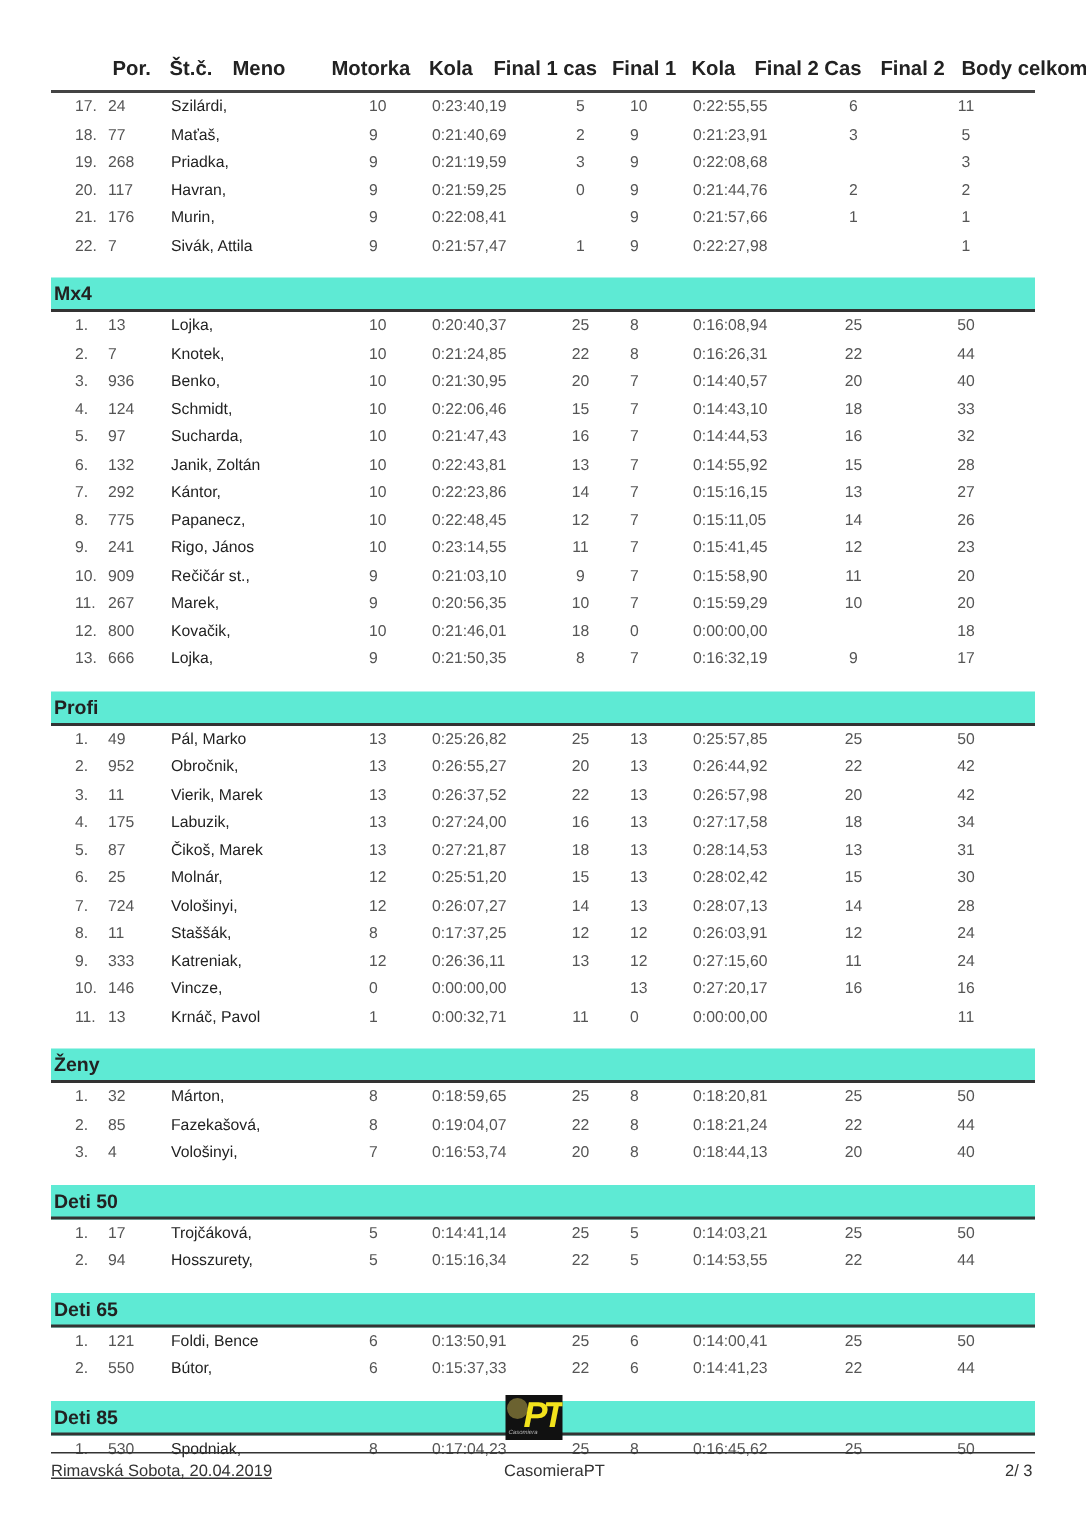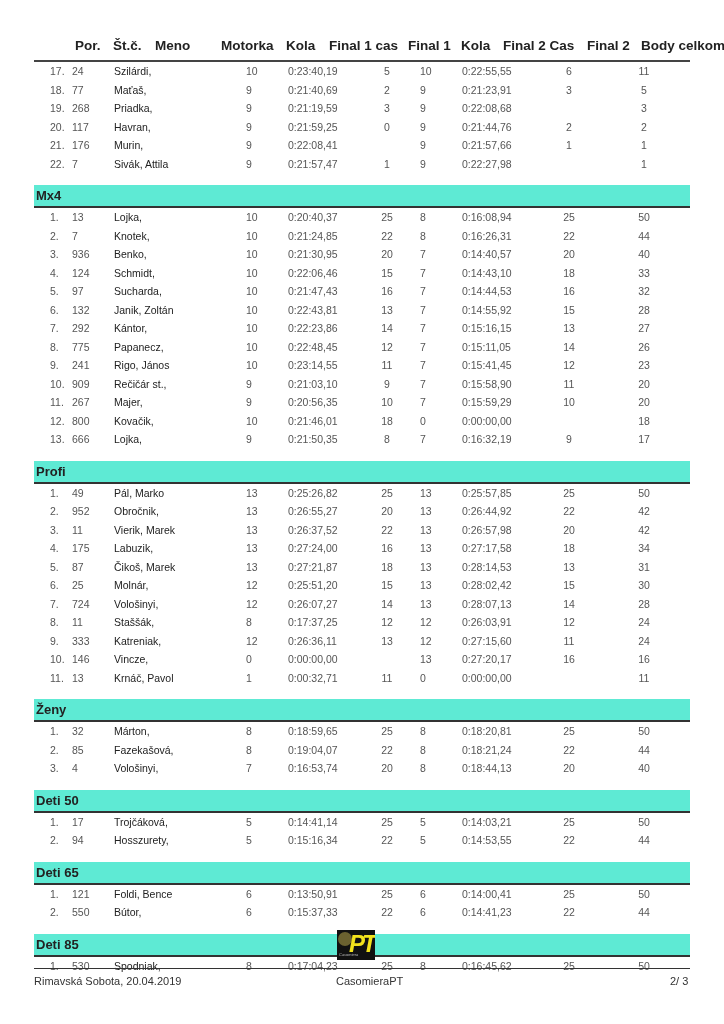--- a/index.html
+++ b/index.html
@@ -241,21 +241,21 @@
         <span class="c-f1cas">0:21:03,10</span>
         <span class="c-f1">9</span>
         <span class="c-kola2">7</span>
         <span class="c-f2cas">0:15:58,90</span>
         <span class="c-f2">11</span>
         <span class="c-body">20</span>
       </div>
       <div class="row">
         <span class="c-por">11.</span>
         <span class="c-stc">267</span>
-        <span class="c-meno name">Majer,</span>
+        <span class="c-meno name">Marek,</span>
         <span class="c-kola1">9</span>
         <span class="c-f1cas">0:20:56,35</span>
         <span class="c-f1">10</span>
         <span class="c-kola2">7</span>
         <span class="c-f2cas">0:15:59,29</span>
         <span class="c-f2">10</span>
         <span class="c-body">20</span>
       </div>
       <div class="row">
         <span class="c-por">12.</span>
@@ -526,15 +526,15 @@
       </div>
     </div>
 </div>
 
 <div class="logo">
   <div class="clock"></div>
   <div class="pt">PT</div>
   <div class="sub">Casomiera</div>
 </div>
 <div class="footline"></div>
-<div class="foot" style="left:34px;">Rimavská Sobota, 20.04.2019</div>
+<div class="foot" style="left:34px;text-decoration:underline;">Rimavská Sobota, 20.04.2019</div>
 <div class="foot" style="left:336px;">CasomieraPT</div>
 <div class="foot" style="left:670px;">2/ 3</div>
 
 </body></html>

